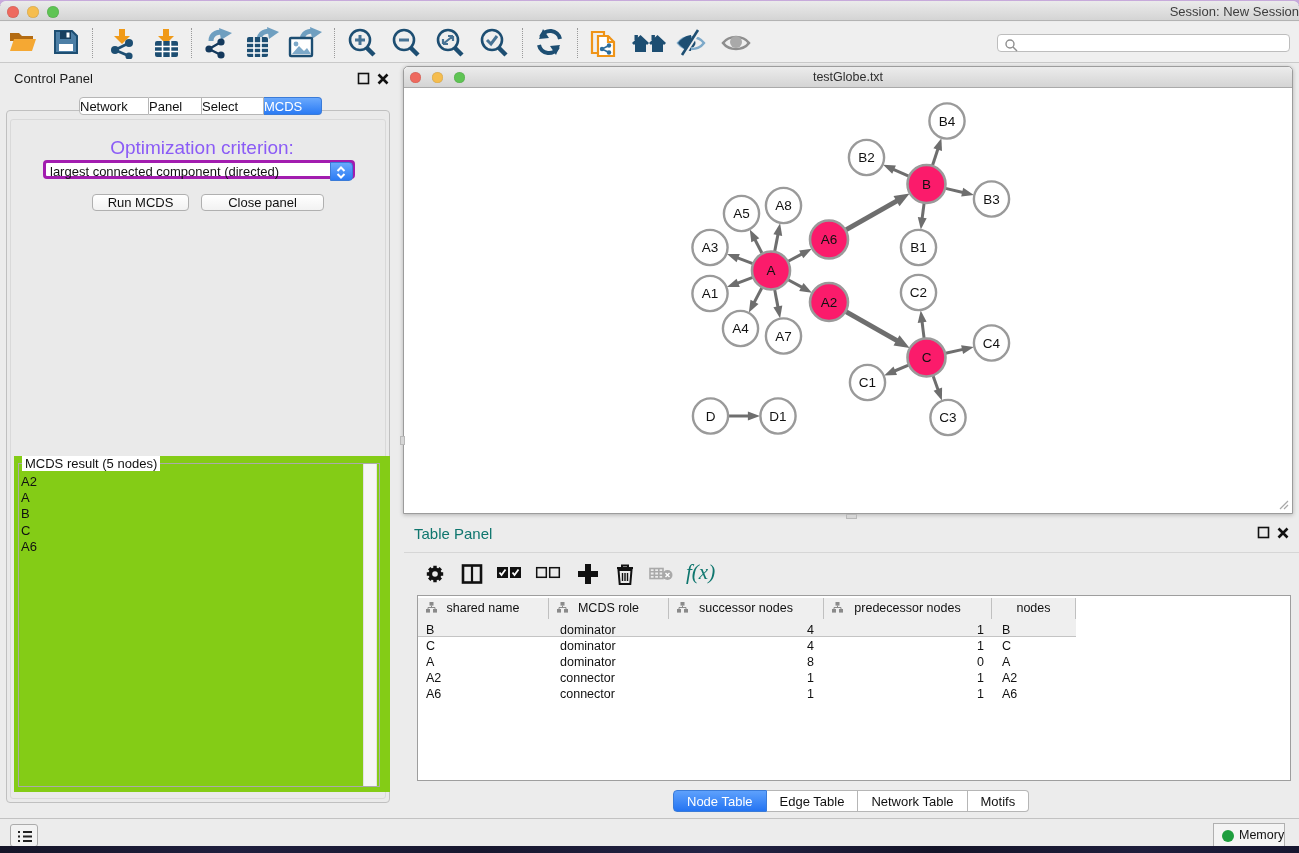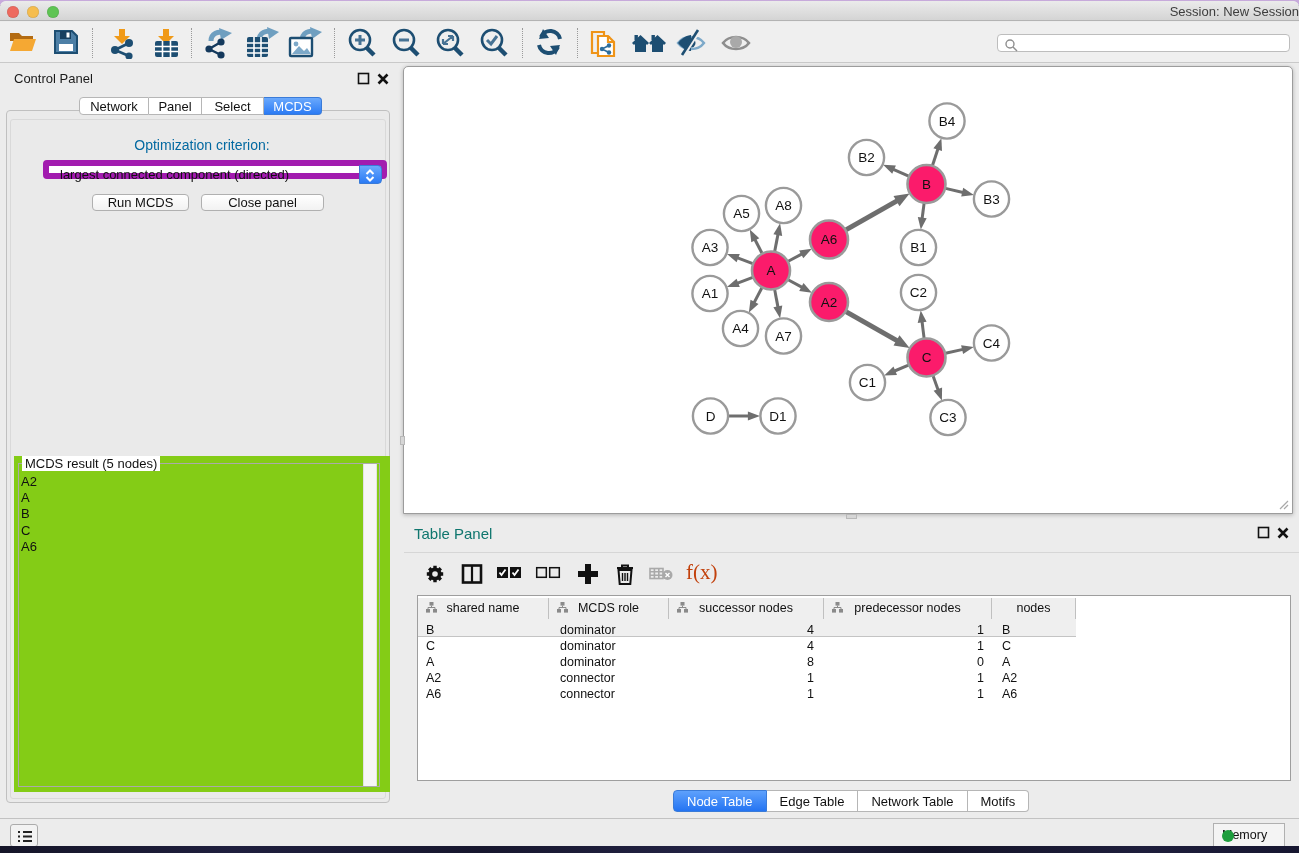--- a/index.html
+++ b/index.html
@@ -11,26 +11,26 @@
 .toolbar{position:absolute;left:0;top:21px;width:1299px;height:41px;background:#efefef;border-bottom:1px solid #c9c9c9}
 .tsep{position:absolute;top:6px;height:30px;width:0;border-left:1px dotted #9a9a9a}
 .ticon{position:absolute;top:5px}
 .searchbox{position:absolute;left:997px;top:12px;width:293px;height:18px;background:#fff;border:1px solid #bdbdbd;border-radius:4px}
 .searchbox svg{position:absolute;left:6px;top:3px}
 
 .cp-title{position:absolute;left:14px;top:70px;font-size:13px;color:#1a1a1a}
 .cp-pane{position:absolute;left:6px;top:109px;width:384px;height:693px;background:#eaeaea;border:1px solid #c0c0c0;border-radius:4px}
 .cp-inner{position:absolute;left:10px;top:118px;width:376px;height:680px;background:#eaeaea;border:1px solid #d9d9d9;border-radius:3px}
 .tabs{position:absolute;left:79px;top:96px;height:18px;display:flex;z-index:5}
-.tab{height:18px;line-height:17px;font-size:13px;color:#111;background:#fff;border:1px solid #b6b6b6;border-left:none;text-align:center}
+.tab{height:18px;line-height:17px;font-size:13px;color:#111;background:#fff;border:1px solid #b6b6b6;border-left:none;text-align:left}
 .tab.first{border-left:1px solid #b6b6b6;border-radius:4px 0 0 4px}
 .tab.last{border-radius:0 4px 4px 0}
 .tab.sel{background:linear-gradient(#6aa9fd,#2b7bf4);color:#fff;border-color:#3a7bd8}
-.opt-label{position:absolute;left:0;top:136px;width:404px;text-align:center;font-size:14px;color:#0369a1}
-.dropdown{position:absolute;left:43px;top:159px;width:344px;height:19px;background:#fff;border:6px solid #a21caf;border-radius:4px;font-size:13px;line-height:17px;padding-left:11px;color:#111}
+.opt-label{position:absolute;left:0;top:136px;width:404px;text-align:center;font-size:19px;color:#8b5cf6}
+.dropdown{position:absolute;left:43px;top:159px;width:312px;height:19px;background:#fff;border:3px solid #a21caf;border-radius:4px;font-size:13px;line-height:17px;padding-left:4px;color:#111}
 .dd-btn{position:absolute;right:-1px;top:-1px;width:23px;height:19px;border-radius:0 4px 4px 0;background:linear-gradient(#6aa9fd,#2b7bf4);border:1px solid #3a7bd8}
 .btn{position:absolute;height:17px;background:linear-gradient(#ffffff,#f2f2f2);border:1px solid #b0b0b0;border-radius:4px;font-size:13px;text-align:center;line-height:15px;color:#111}
 .fieldset{position:absolute;left:14px;top:455px;width:376px;height:336px;background:#84cc16}
 .fs-border{position:absolute;left:4px;top:7px;right:10px;bottom:5px;border:1px solid #aaa}
 .fs-legend{position:absolute;left:8px;top:0px;background:#fff;padding:0 3px;font-size:13px;color:#111;line-height:15px}
 .fs-list{position:absolute;left:7px;top:18px;width:300px;font-size:13px;color:#111;line-height:16.2px}
 .fs-scroll{position:absolute;left:349px;top:8px;width:14px;height:322px;background:#f6f6f6;border-left:1px solid #e2e2e2;border-right:1px solid #e2e2e2}
 
 .netwin{position:absolute;left:403px;top:65px;width:890px;height:448px;background:#fff;border:1px solid #9c9c9c;border-radius:5px 5px 0 0;box-shadow:0 1px 4px rgba(0,0,0,.25)}
 .net-tb{position:absolute;left:0;top:0;width:888px;height:21px;background:linear-gradient(#ececec,#d4d4d4);border-bottom:1px solid #aaa;border-radius:5px 5px 0 0}
@@ -44,21 +44,21 @@
 .th{position:absolute;top:0;height:21px;line-height:20px;text-align:center;color:#111;border-right:1px solid #c0c0c0}
 .trow{position:absolute;left:0;height:16px;line-height:16px;color:#111}
 .botmtabs{position:absolute;left:673px;top:789px;height:22px;display:flex}
 .btab{height:22px;line-height:21px;font-size:13px;color:#111;background:#fff;border:1px solid #b6b6b6;border-left:none;padding:0 13px}
 .btab.first{border-left:1px solid #b6b6b6;border-radius:4px 0 0 4px}
 .btab.last{border-radius:0 4px 4px 0}
 .btab.sel{background:linear-gradient(#5ea1fc,#2474f2);color:#fff;border-color:#3a7bd8}
 
 .statusbar{position:absolute;left:0;top:817px;width:1299px;height:28px;background:#ececec;border-top:1px solid #c2c2c2}
 .sb-btn{position:absolute;left:10px;top:5px;width:28px;height:23px;background:#f2f2f2;border:1px solid #ababab;border-radius:3px}
-.mem-btn{position:absolute;left:1213px;top:4px;width:72px;height:24px;background:#f4f4f4;border:1px solid #b0b0b0;font-size:12.5px;line-height:22px;padding-left:8px;color:#111}
+.mem-btn{position:absolute;left:1213px;top:4px;width:72px;height:24px;background:#f4f4f4;border:1px solid #b0b0b0;font-size:12.5px;line-height:22px;padding-left:25px;color:#111}
 .mem-dot{position:absolute;left:8px;top:6px;width:12px;height:12px;border-radius:50%;background:#1e9e3e}
 .winbtn{position:absolute;font-size:13px;color:#111}
 </style></head><body>
 <div class="topstrip"></div>
 <div class="app">
 <div class="titlebar">
  <div class="tl" style="left:7px;background:#ee6a5f"></div>
  <div class="tl" style="left:27px;background:#f5bd4f"></div>
  <div class="tl" style="left:47px;background:#5fc454"></div>
  <div class="title-text">Session: New Session</div>
@@ -208,20 +208,26 @@
 <div class="btn" style="left:92px;top:193px;width:97px">Run MCDS</div>
 <div class="btn" style="left:201px;top:193px;width:123px">Close panel</div>
 <div class="fieldset">
  <div class="fs-border"></div>
  <div class="fs-scroll"></div>
  <div class="fs-legend">MCDS result (5 nodes)</div>
  <div class="fs-list">A2<br>A<br>B<br>C<br>A6</div>
 </div>
 
 <div class="netwin">
+ <div class="net-tb">
+  <div class="tl" style="left:6px;background:#ee6a5f"></div>
+  <div class="tl" style="left:28px;background:#f5bd4f"></div>
+  <div class="tl" style="left:50px;background:#5fc454"></div>
+  <div class="net-title">testGlobe.txt</div>
+ </div>
  <svg style="position:absolute;left:0;top:21px" width="888" height="426" viewBox="0 0 888 426" font-family="Liberation Sans, sans-serif">
 <line x1="358.0" y1="165.2" x2="350.4" y2="150.5" stroke="#6e6e6e" stroke-width="3"></line>
 <polygon points="345.8,141.6 355.3,150.2 347.3,154.3" fill="#6e6e6e"></polygon>
 <line x1="370.7" y1="163.4" x2="374.2" y2="145.1" stroke="#6e6e6e" stroke-width="3"></line>
 <polygon points="376.1,135.3 378.2,147.9 369.4,146.2" fill="#6e6e6e"></polygon>
 <line x1="348.8" y1="175.6" x2="332.3" y2="169.4" stroke="#6e6e6e" stroke-width="3"></line>
 <polygon points="322.9,165.9 335.8,165.9 332.6,174.3" fill="#6e6e6e"></polygon>
 <line x1="348.8" y1="189.4" x2="332.3" y2="195.6" stroke="#6e6e6e" stroke-width="3"></line>
 <polygon points="322.9,199.1 332.6,190.7 335.8,199.1" fill="#6e6e6e"></polygon>
 <line x1="357.9" y1="199.8" x2="349.6" y2="215.6" stroke="#6e6e6e" stroke-width="3"></line>
@@ -344,21 +350,21 @@
   <path d="M8.5 11 v8 M11 11 v8 M13.5 11 v8" stroke="#111" stroke-width="1.4"></path>
  </svg>
  <svg style="position:absolute;left:245px;top:14px" width="24" height="14" viewBox="0 0 24 14">
   <g fill="none" stroke="#a9a9a9" stroke-width="1.6">
           <rect x="1" y="1.5" width="13" height="10"></rect>
           <path d="M1 4.8 h13 M1 8.2 h13 M5.4 1.5 v10 M9.8 1.5 v10"></path>
         </g>
   <circle cx="18.5" cy="8" r="5" fill="#a9a9a9"></circle>
         <path d="M16.5 6 l4 4 m0 -4 l-4 4" stroke="#fff" stroke-width="1.4"></path>
  </svg>
- <div style="position:absolute;left:282px;top:7px;font-family:'Liberation Serif',serif;font-size:21px;color:#c2410c">f(x)</div>
+ <div style="position:absolute;left:282px;top:7px;font-family:'Liberation Serif',serif;font-style:italic;font-size:21px;color:#0f766e">f(x)</div>
 </div>
 <div class="table">
  <div class="thead" style="width:658px">
   <div class="th" style="left:0;width:131px">shared name</div>
   <div class="th" style="left:131px;width:120px">MCDS role</div>
   <div class="th" style="left:251px;width:155px">successor nodes</div>
   <div class="th" style="left:406px;width:168px">predecessor nodes</div>
   <div class="th" style="left:574px;width:84px">nodes</div>
  </div>
  <svg style="position:absolute;left:0;top:2px" width="660" height="20" viewBox="0 0 660 20">

